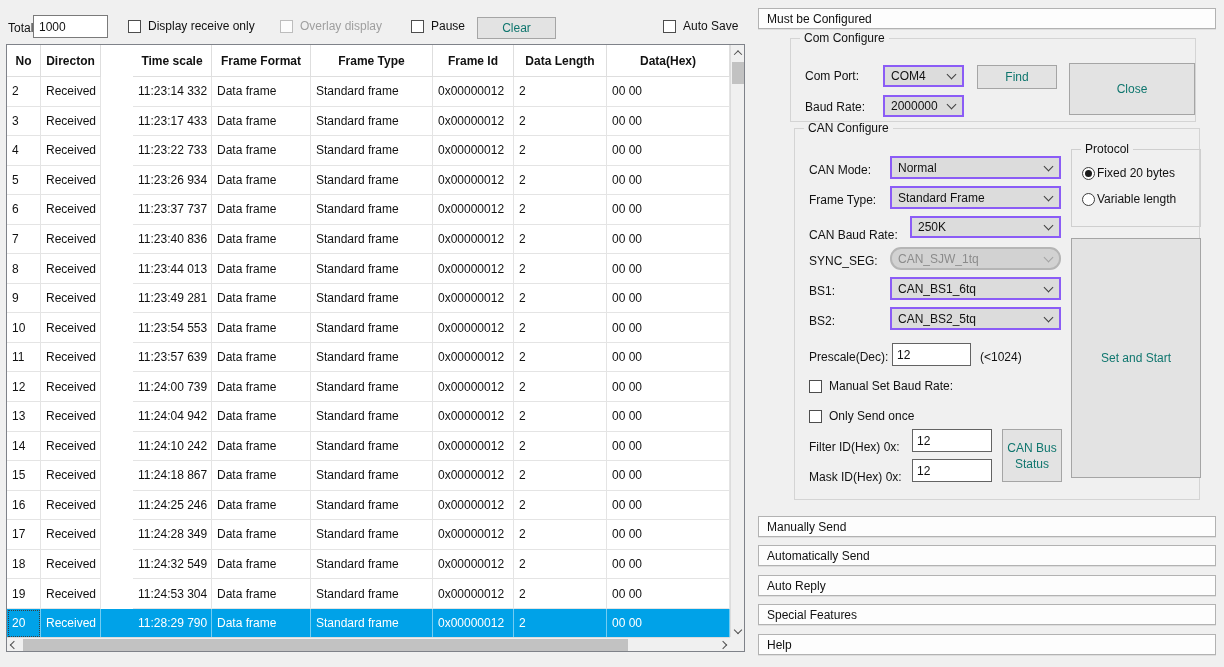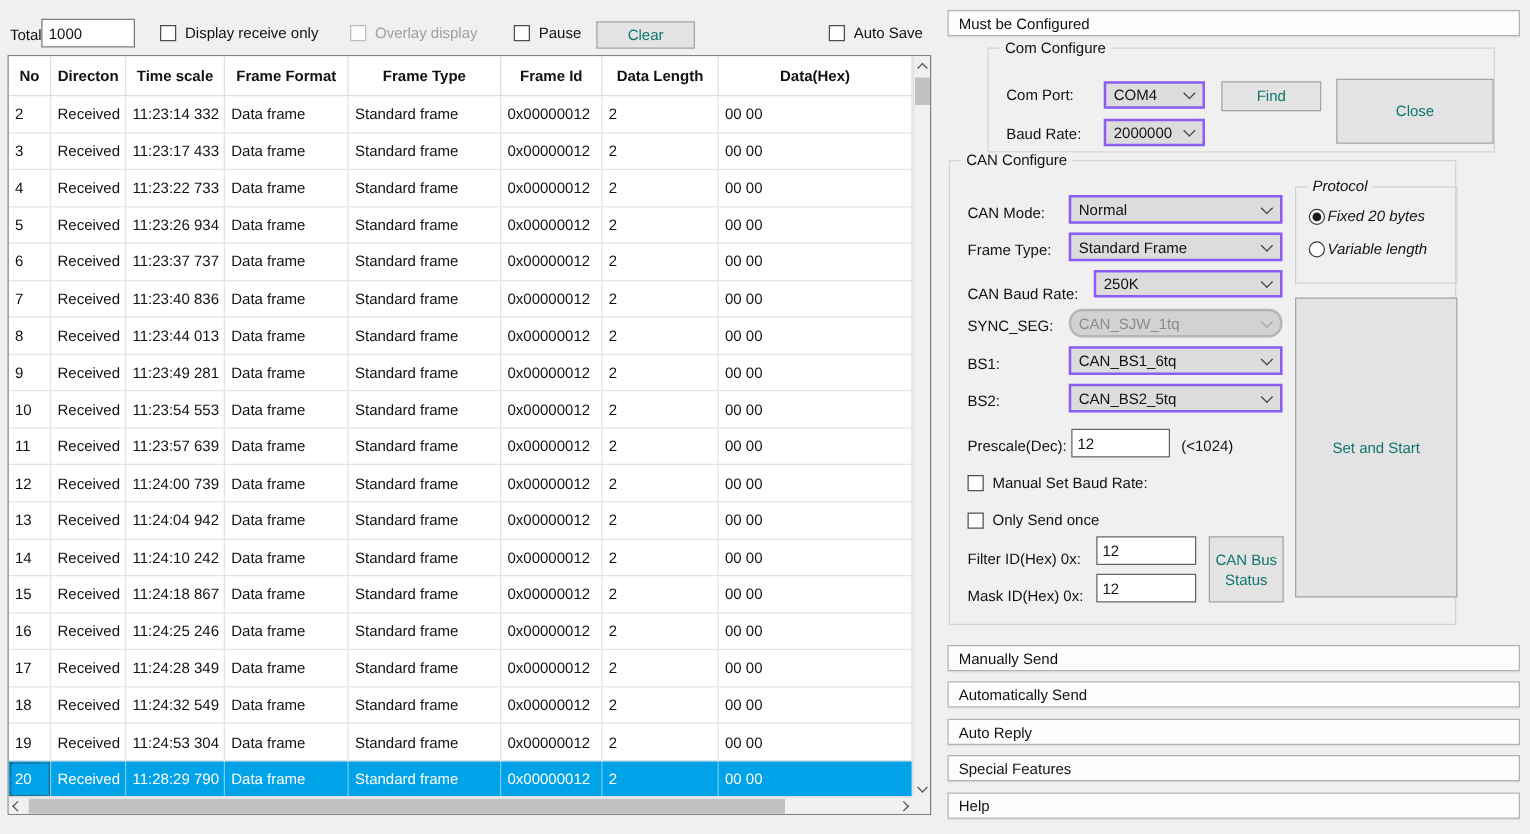--- a/index.html
+++ b/index.html
@@ -17,21 +17,21 @@
   .cb.disabled .box { border-color:#bdbdbd; background:#fcfcfc; }
   .cb.disabled .cbl { color:#9f9f9f; }
 
   
   .table { position:absolute; left:6px; top:44px; width:739px; height:608px; background:#fff; border:1px solid #7f8289; }
   .tcontent { position:absolute; left:0; top:0; right:14px; bottom:14px; overflow:hidden; }
   .thead { display:flex; height:32px; font-weight:bold; background:#fff; }
   .thead .th { display:flex; align-items:center; justify-content:center; border-right:1px solid #dedede; border-bottom:1px solid #dedede; overflow:hidden; white-space:nowrap; }
   .tr { display:flex; height:29.55px; }
   .tr .td { display:flex; align-items:center; padding-left:5px; border-right:1px solid #e4e4e4; border-bottom:1px solid #e4e4e4; overflow:hidden; white-space:nowrap; }
-  .c0{width:34px;} .c1{width:60px;} .c2{width:79px;} .c3{width:99px;} .c4{width:122px;} .c5{width:81px;} .c6{width:93px;} .c7{flex:1;}
+  .c0{width:34px;} .c1{width:60px;} .c2{width:79px;margin-left:32px;} .c3{width:99px;} .c4{width:122px;} .c5{width:81px;} .c6{width:93px;} .c7{flex:1;}
   .tr.selected { background:var(--sel,#00a2e8); color:#fff; }
   .tr.selected .td { border-right-color:rgba(255,255,255,.45); border-bottom-color:var(--sel,#00a2e8); }
   .tr.selected .focus-cell { outline:1px dotted #3c3c3c; outline-offset:-2px; }
 
   
   .vscroll { position:absolute; top:0; right:0; bottom:14px; width:14px; background:#f0f0f0; border-left:1px solid #dcdcdc; }
   .hscroll { position:absolute; left:0; right:14px; bottom:0; height:14px; background:#f0f0f0; border-top:1px solid #dcdcdc; }
   .corner { position:absolute; right:0; bottom:0; width:14px; height:14px; background:#f0f0f0; }
   .sb-arrow { position:absolute; width:14px; height:15px; display:flex; align-items:center; justify-content:center; }
   .sb-thumb { position:absolute; background:#c2c2c2; }
@@ -320,21 +320,21 @@
     </div>
     <div class="btn" style="left:186px; top:26px; width:80px; height:24px;">Find</div>
     <div class="btn" style="left:278px; top:24px; width:126px; height:52px;">Close</div>
     <span class="lab" style="left:14px; top:61px;">Baud Rate:</span>
     <div class="combo" style="left:92px; top:56px; width:81px; height:22px;">
       <span>2000000</span>
       <span class="cchev"></span>
     </div>
   </div>
 
-  <div class="group" style="left:759px; top:128px; width:406px; height:372px;">
+  <div class="group" style="left:794px; top:128px; width:406px; height:372px;">
     <span class="gtitle">CAN Configure</span>
 
     <span class="lab" style="left:14px; top:34px;">CAN Mode:</span>
     <div class="combo" style="left:95px; top:27px; width:171px; height:23px;align-items:center;">
       <span>Normal</span>
       <span class="cchev"></span>
     </div>
 
     <span class="lab" style="left:14px; top:64px;">Frame Type:</span>
     <div class="combo" style="left:95px; top:57px; width:171px; height:23px;">
@@ -379,21 +379,21 @@
       <span class="cbl">Only Send once</span>
     </div>
 
     <span class="lab" style="left:14px; top:311px;">Filter ID(Hex)  0x:</span>
     <input class="field" style="left: 117px; top: 300px; width: 80px; height: 23px;" value="12">
     <span class="lab" style="left:14px; top:341px;">Mask ID(Hex)  0x:</span>
     <input class="field" style="left: 117px; top: 330px; width: 80px; height: 23px;" value="12">
 
     <div class="btn" style="left:207px; top:300px; width:60px; height:53px; line-height:16px; padding:2px;">CAN Bus Status</div>
 
-    <div class="group" style="left:276px; top:20px; width:130px; height:78px; border-color:#cfcfcf;font-style:italic;">
+    <div class="group" style="left:276px; top:20px; width:130px; height:78px; border-color:#cfcfcf;">
       <span class="gtitle">Protocol</span>
       <div class="radio checked" style="left:10px; top:16px;">
         <span class="circle"></span>
         <span>Fixed 20 bytes</span>
       </div>
       <div class="radio" style="left:10px; top:42px;">
         <span class="circle"></span>
         <span>Variable length</span>
       </div>
     </div>

